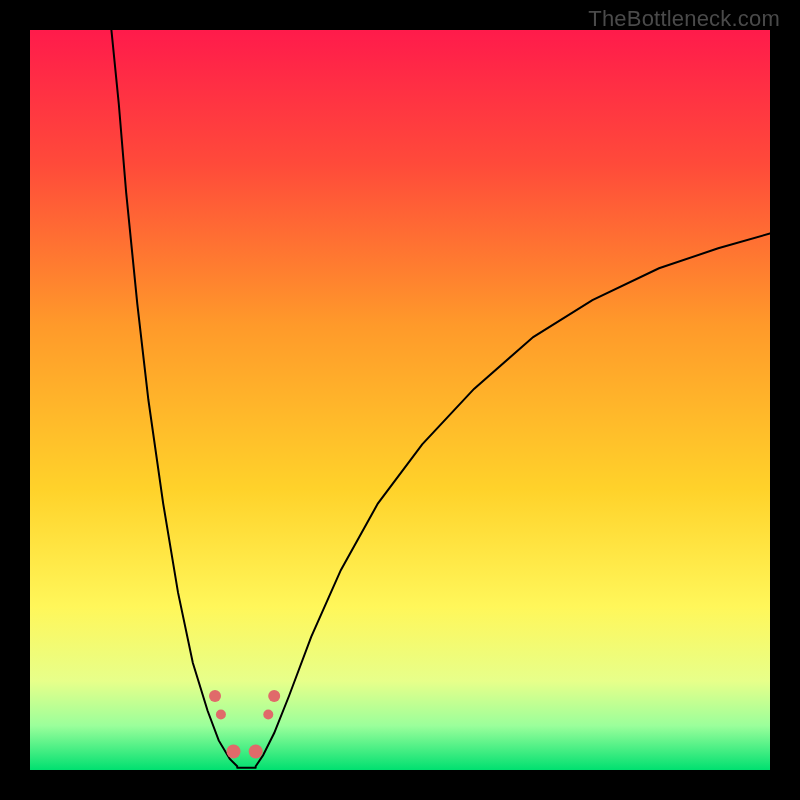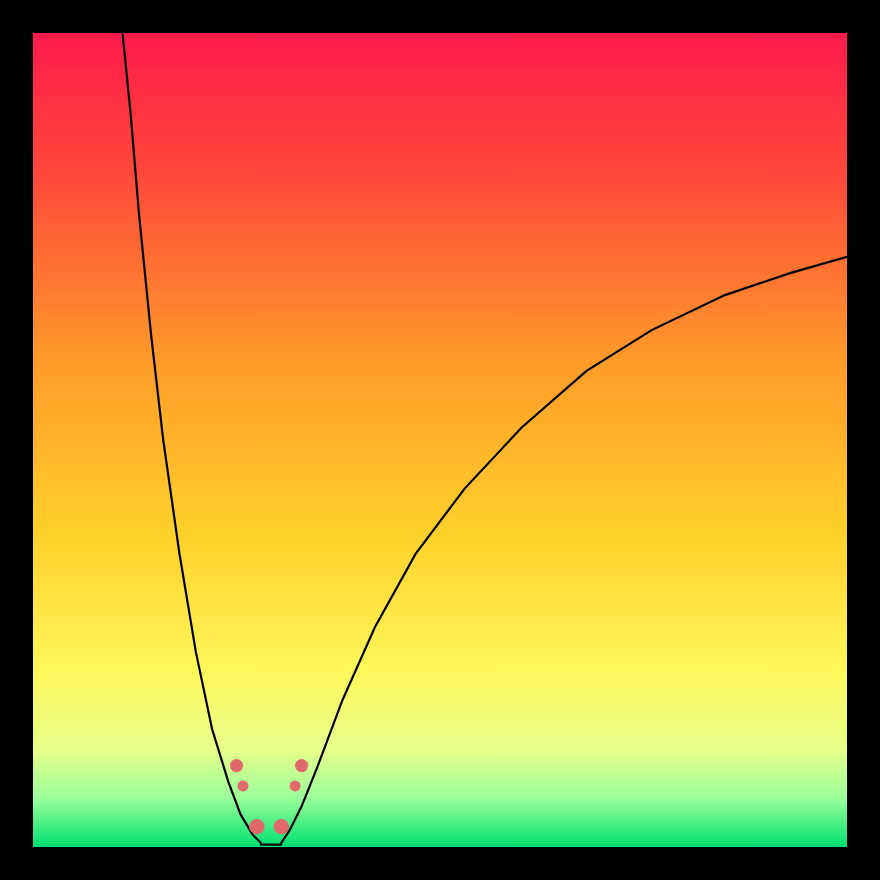--- a/index.html
+++ b/index.html
@@ -61,13 +61,14 @@
       </g>
     <g id="marker-layer">
         <circle cx="185.00" cy="666.00" r="6" fill="#e06a6a"></circle>
         <circle cx="190.92" cy="684.50" r="5" fill="#e06a6a"></circle>
         <circle cx="203.50" cy="721.50" r="7" fill="#e06a6a"></circle>
         <circle cx="225.70" cy="721.50" r="7" fill="#e06a6a"></circle>
         <circle cx="238.28" cy="684.50" r="5" fill="#e06a6a"></circle>
         <circle cx="244.20" cy="666.00" r="6" fill="#e06a6a"></circle>
       </g>
   </svg>
+  <div class="watermark">TheBottleneck.com</div>
 </div>
 
 </body></html>

